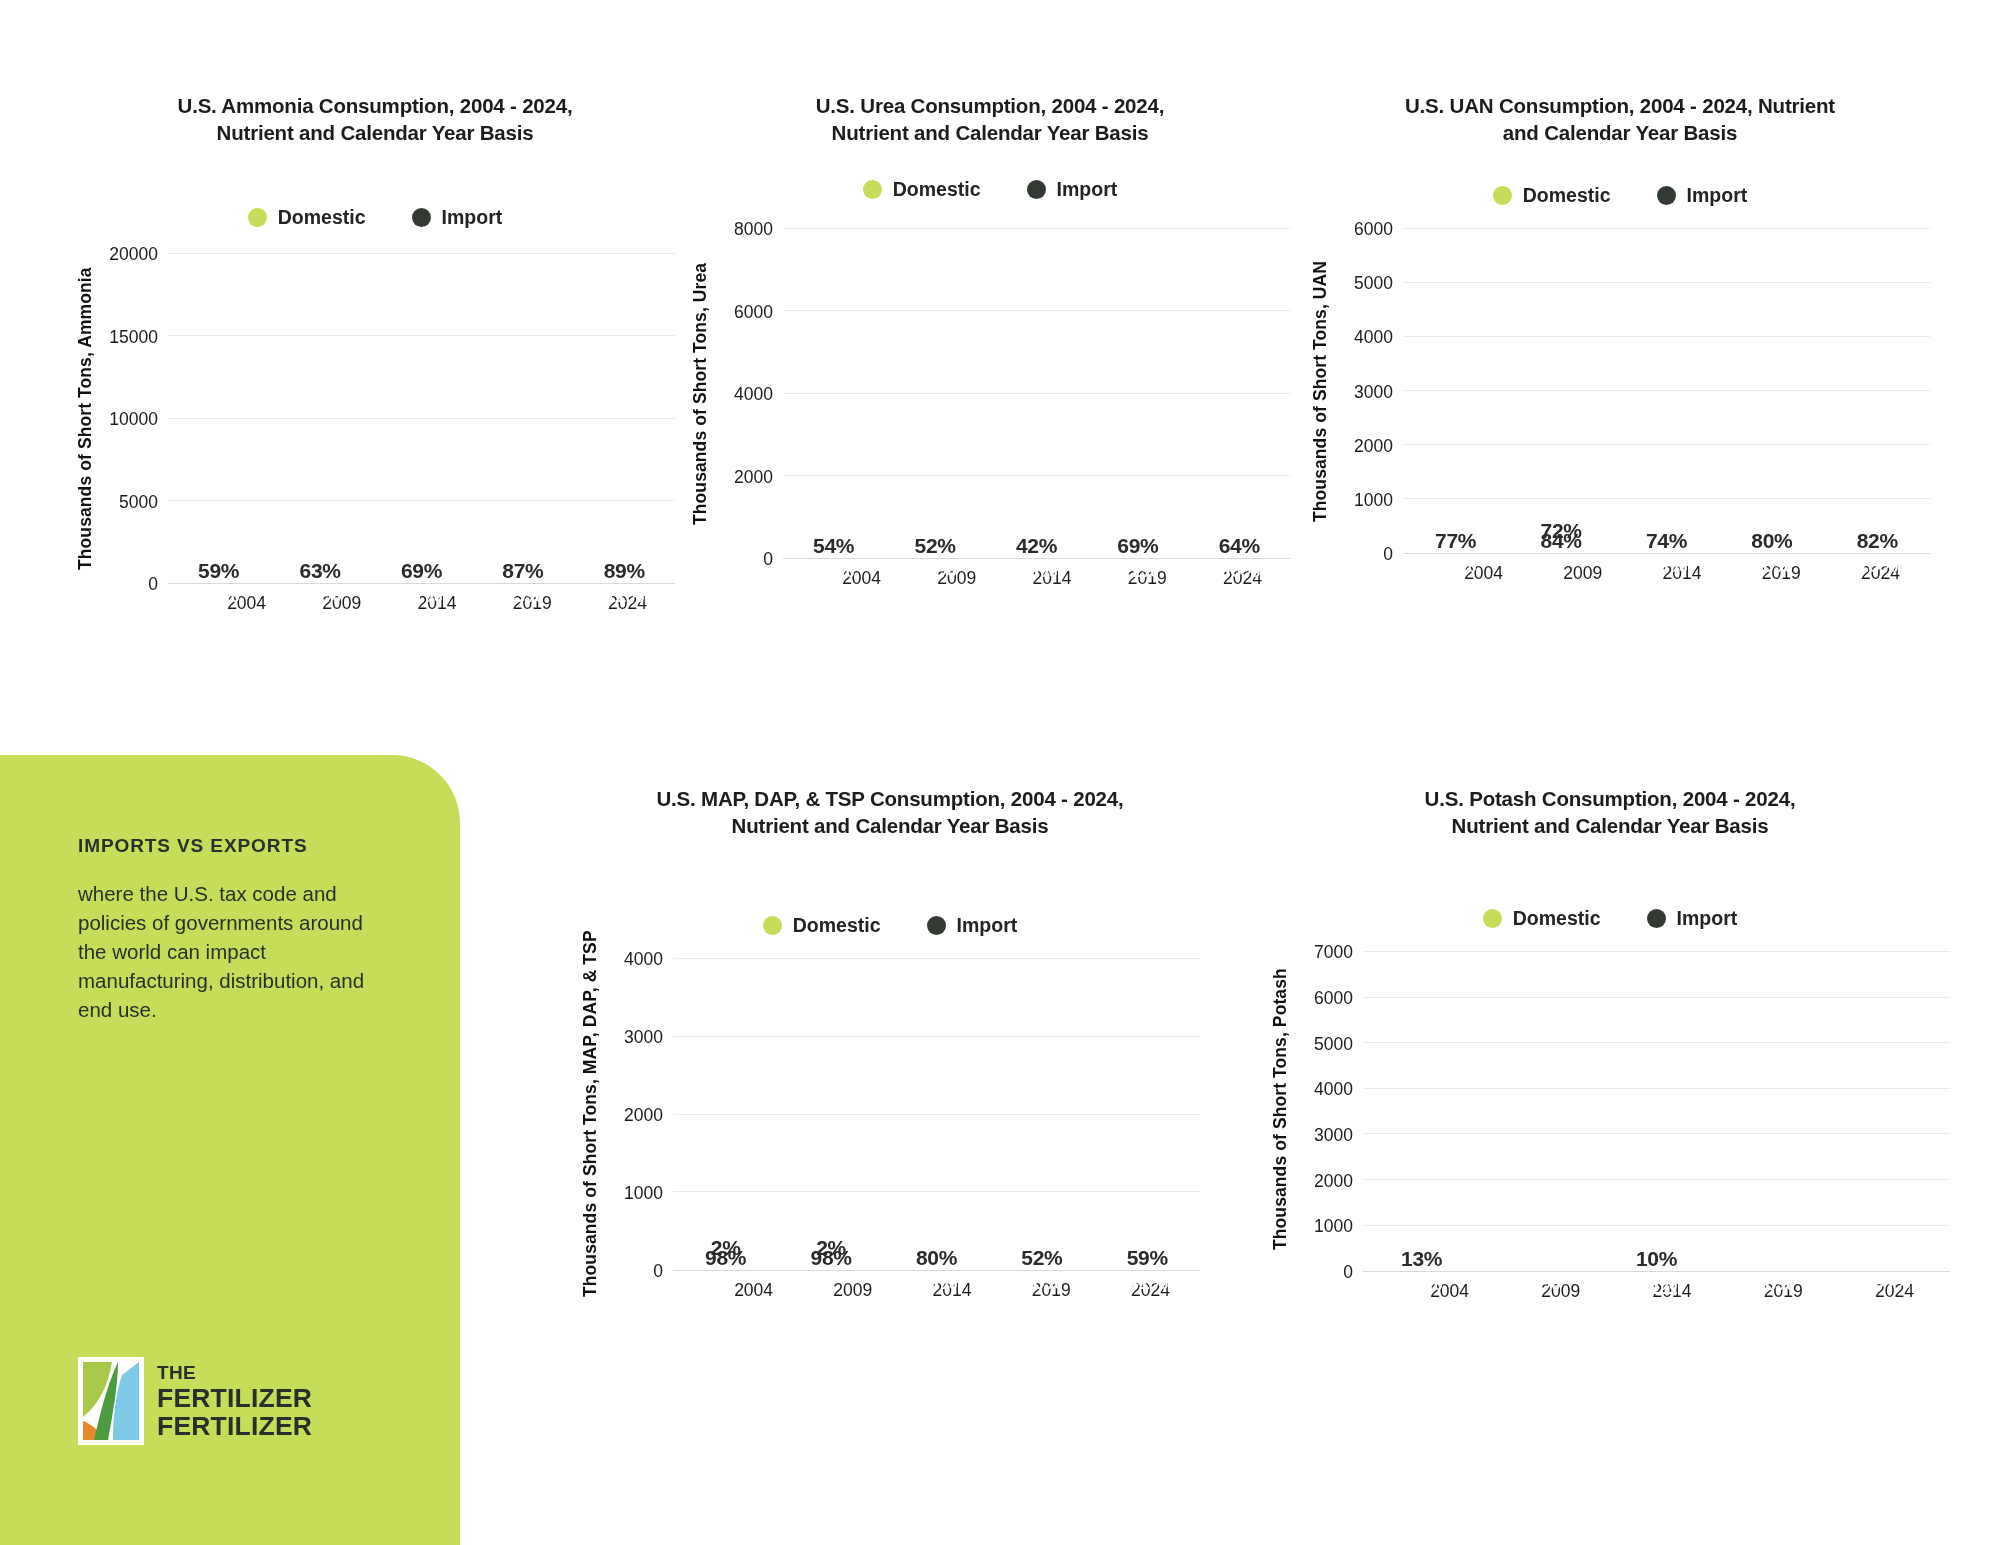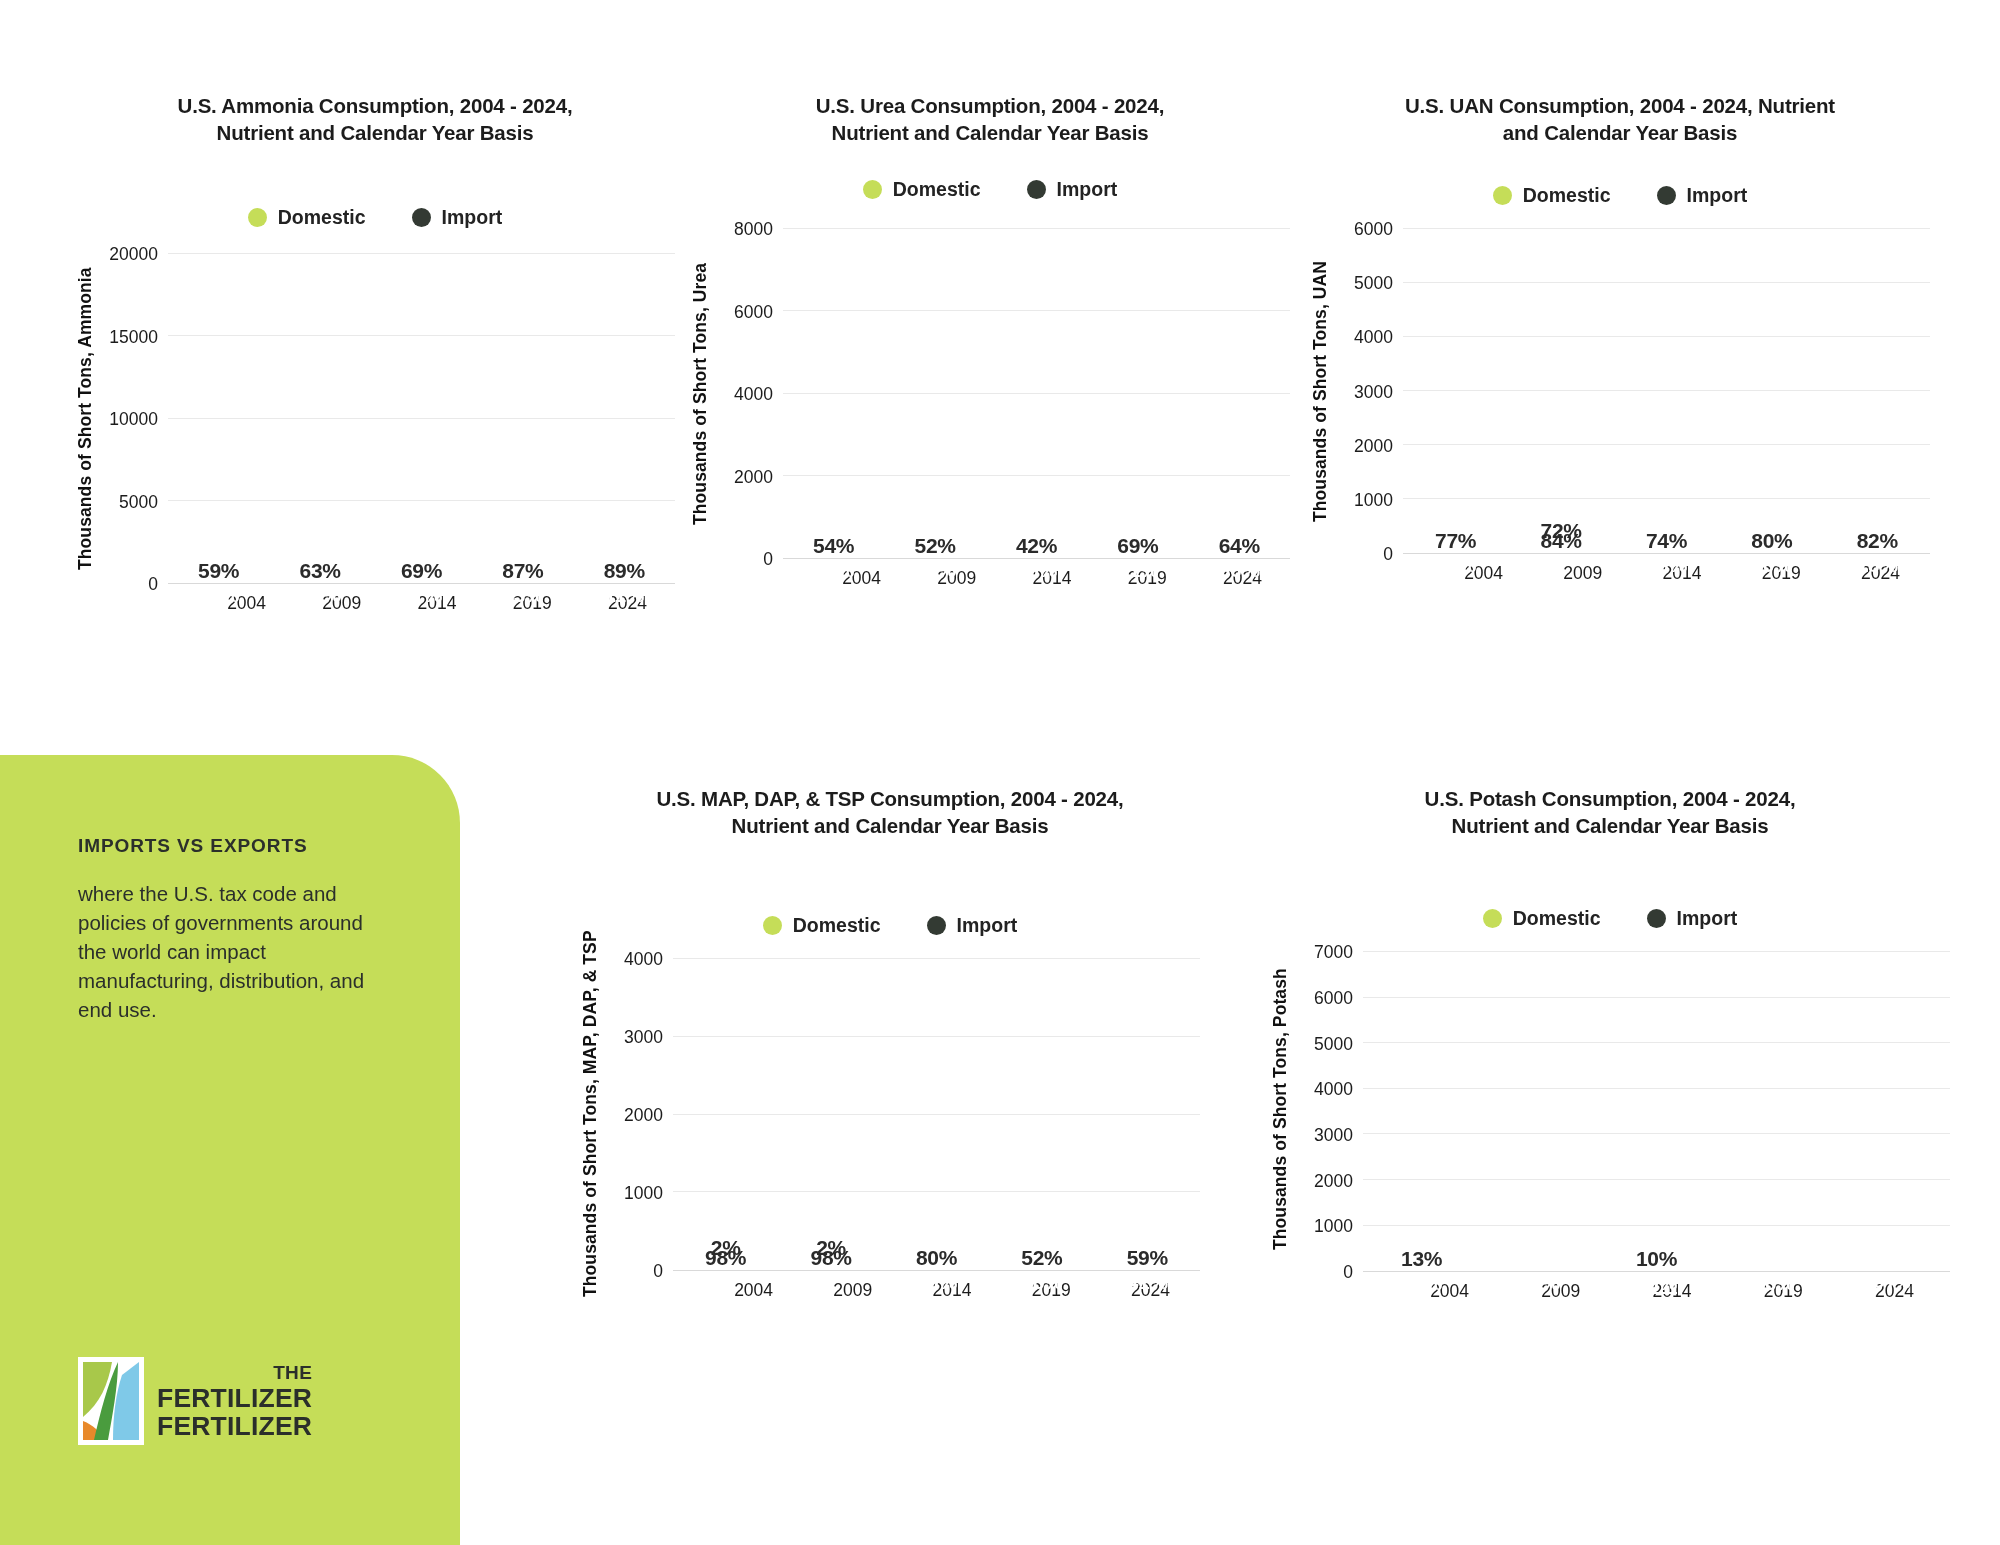--- a/index.html
+++ b/index.html
@@ -89,21 +89,21 @@
     line-height: 1.11; letter-spacing: -0.6px; margin-bottom: 26px;
   }
   .bodytext {
     font-size: 20.5px; color: #2b2f2b; line-height: 1.42; max-width: 300px;
   }
   .logo-block {
     position: absolute; left: 78px; bottom: 100px;
     display: flex; align-items: center; gap: 13px;
   }
   .logo-mark { width: 66px; height: 88px; display: block; }
-  .logo-words { line-height: 1.0; text-align: right; }
+  .logo-words { line-height: 1.0; }
   .logo-the { font-size: 19px; font-weight: 700; color: #2b2f2b; letter-spacing: 0.3px; }
   .logo-fert { font-size: 26.5px; font-weight: 700; color: #2b2f2b; letter-spacing: 0.2px; margin-top: 3px; }
   .logo-inst { font-size: 26.5px; font-weight: 700; color: #2b2f2b; letter-spacing: 0.2px; margin-top: 2px; }
 </style>
 </head>
 <body>
 
 <div class="chart-panel" id="panel-0" style="left:75px; top:92px; width:600px; height:630px;">
   <div class="chart-title" style="width:440px;margin:0 auto;">U.S. Ammonia Consumption, 2004 - 2024, Nutrient and Calendar Year Basis</div>
   <div class="legend" style="margin-top:60px;">

